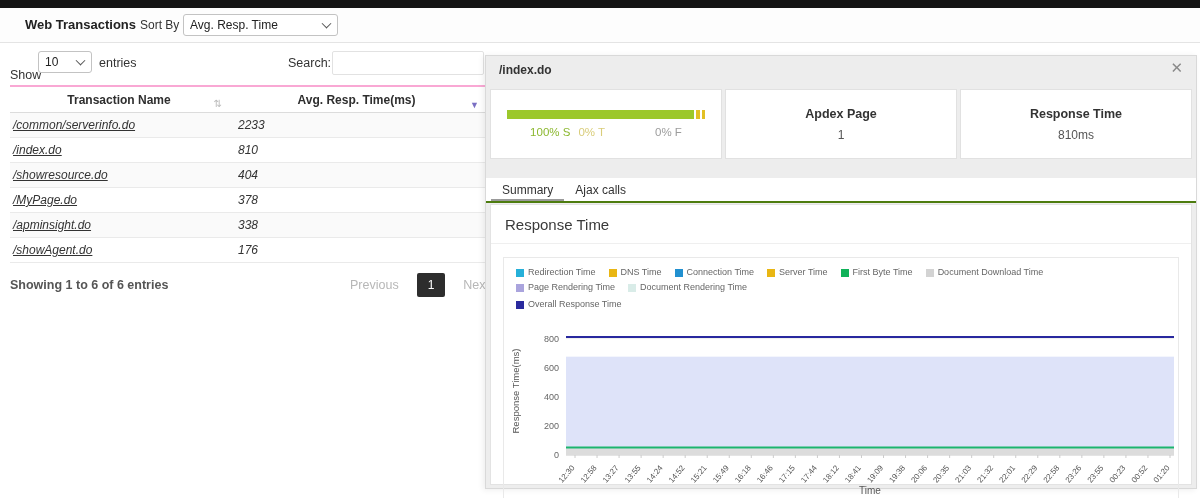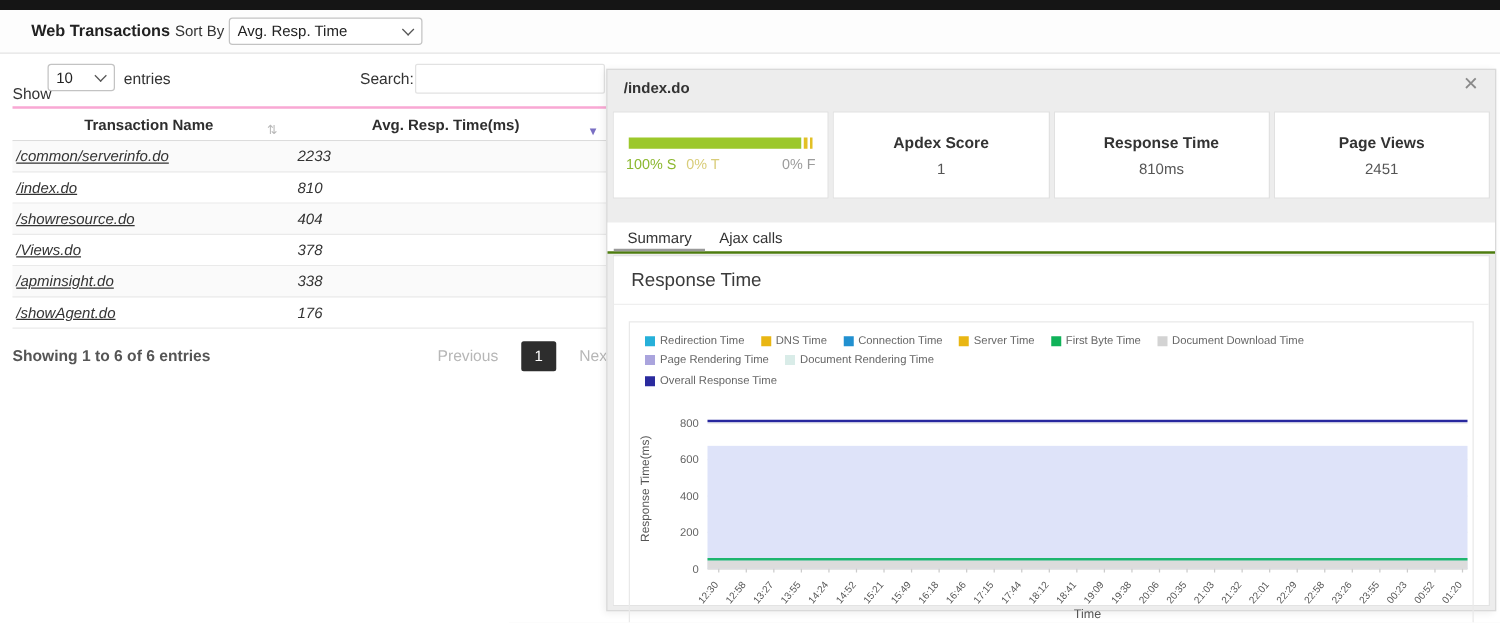--- a/index.html
+++ b/index.html
@@ -136,21 +136,21 @@
         </div>
         <div class="tx-row">
           <div class="cell-name"><a href="#">/index.do</a></div>
           <div class="cell-value">810</div>
         </div>
         <div class="tx-row">
           <div class="cell-name"><a href="#">/showresource.do</a></div>
           <div class="cell-value">404</div>
         </div>
         <div class="tx-row">
-          <div class="cell-name"><a href="#">/Views.do</a></div>
+          <div class="cell-name"><a href="#">/MyPage.do</a></div>
           <div class="cell-value">378</div>
         </div>
         <div class="tx-row">
           <div class="cell-name"><a href="#">/apminsight.do</a></div>
           <div class="cell-value">338</div>
         </div>
         <div class="tx-row">
           <div class="cell-name"><a href="#">/showAgent.do</a></div>
           <div class="cell-value">176</div>
         </div>
@@ -171,30 +171,26 @@
     <div class="stats-row">
       <div class="stat-card">
         <div class="apdex-bar" id="apdex-bar">
             <div class="apdex-seg" style="background: rgb(156, 200, 43); width: 95.5%;"></div>
             <div class="apdex-seg" style="background: rgb(226, 192, 37); width: 2.2%;"></div>
             <div class="apdex-seg" style="background: rgb(226, 192, 37); width: 1.3%;"></div>
           </div>
         <div class="apdex-caption" id="apdex-caption"><span style="color: rgb(140, 184, 48);">100% S</span><span style="color: rgb(217, 205, 122);">0% T</span><span style="color: rgb(156, 156, 156); padding-left: 42px;">0% F</span></div>
       </div>
       <div class="stat-card">
-        <div class="stat-label">Apdex Score</div>
+        <div class="stat-label">Apdex Page</div>
         <div class="stat-value">1</div>
       </div>
       <div class="stat-card">
         <div class="stat-label">Response Time</div>
         <div class="stat-value">810ms</div>
-      </div>
-      <div class="stat-card">
-        <div class="stat-label">Page Views</div>
-        <div class="stat-value">2451</div>
       </div>
     </div>
 
     <div class="tabs">
       <div class="tab active">Summary</div>
       <div class="tab">Ajax calls</div>
     </div>
 
     <div class="content-card">
       <div class="content-heading">Response Time</div>

